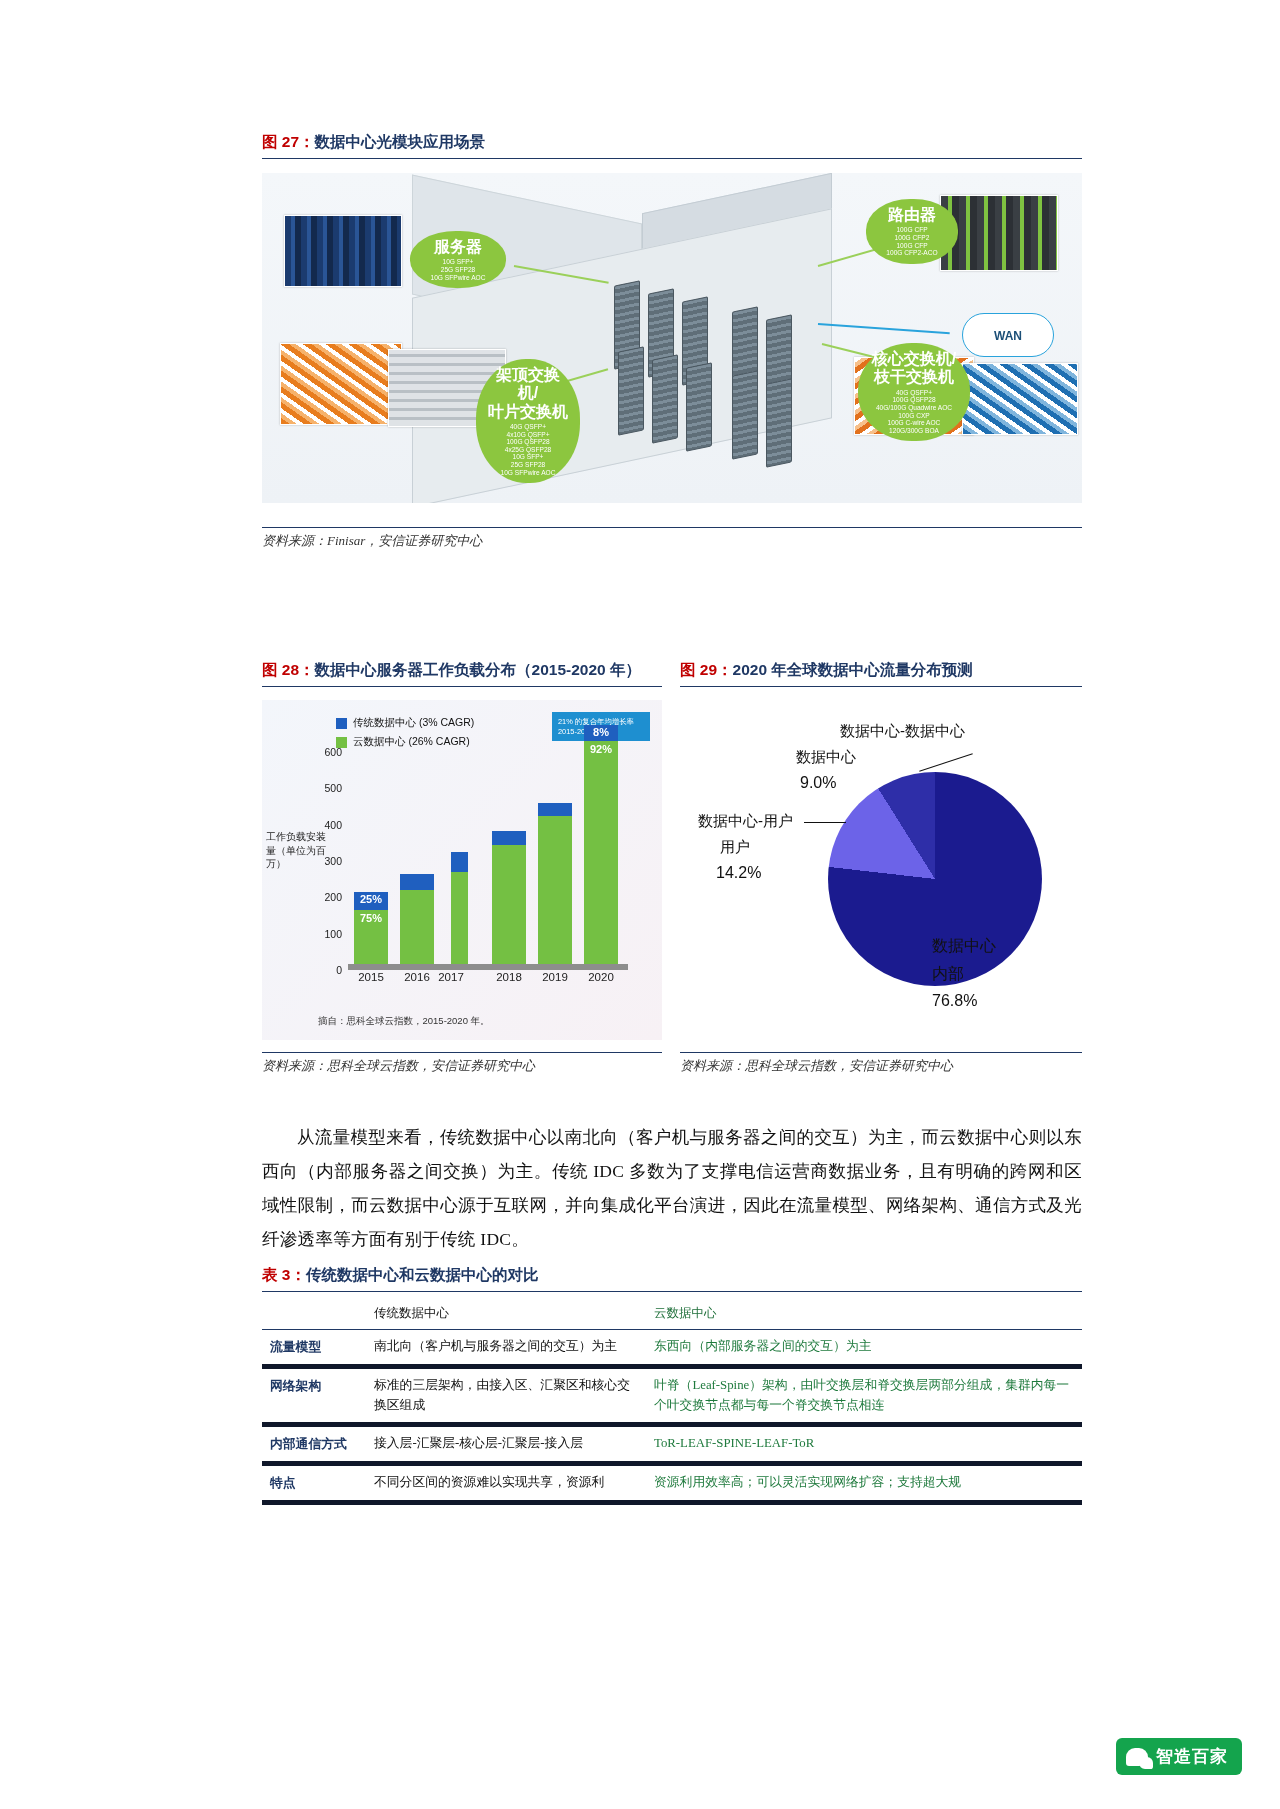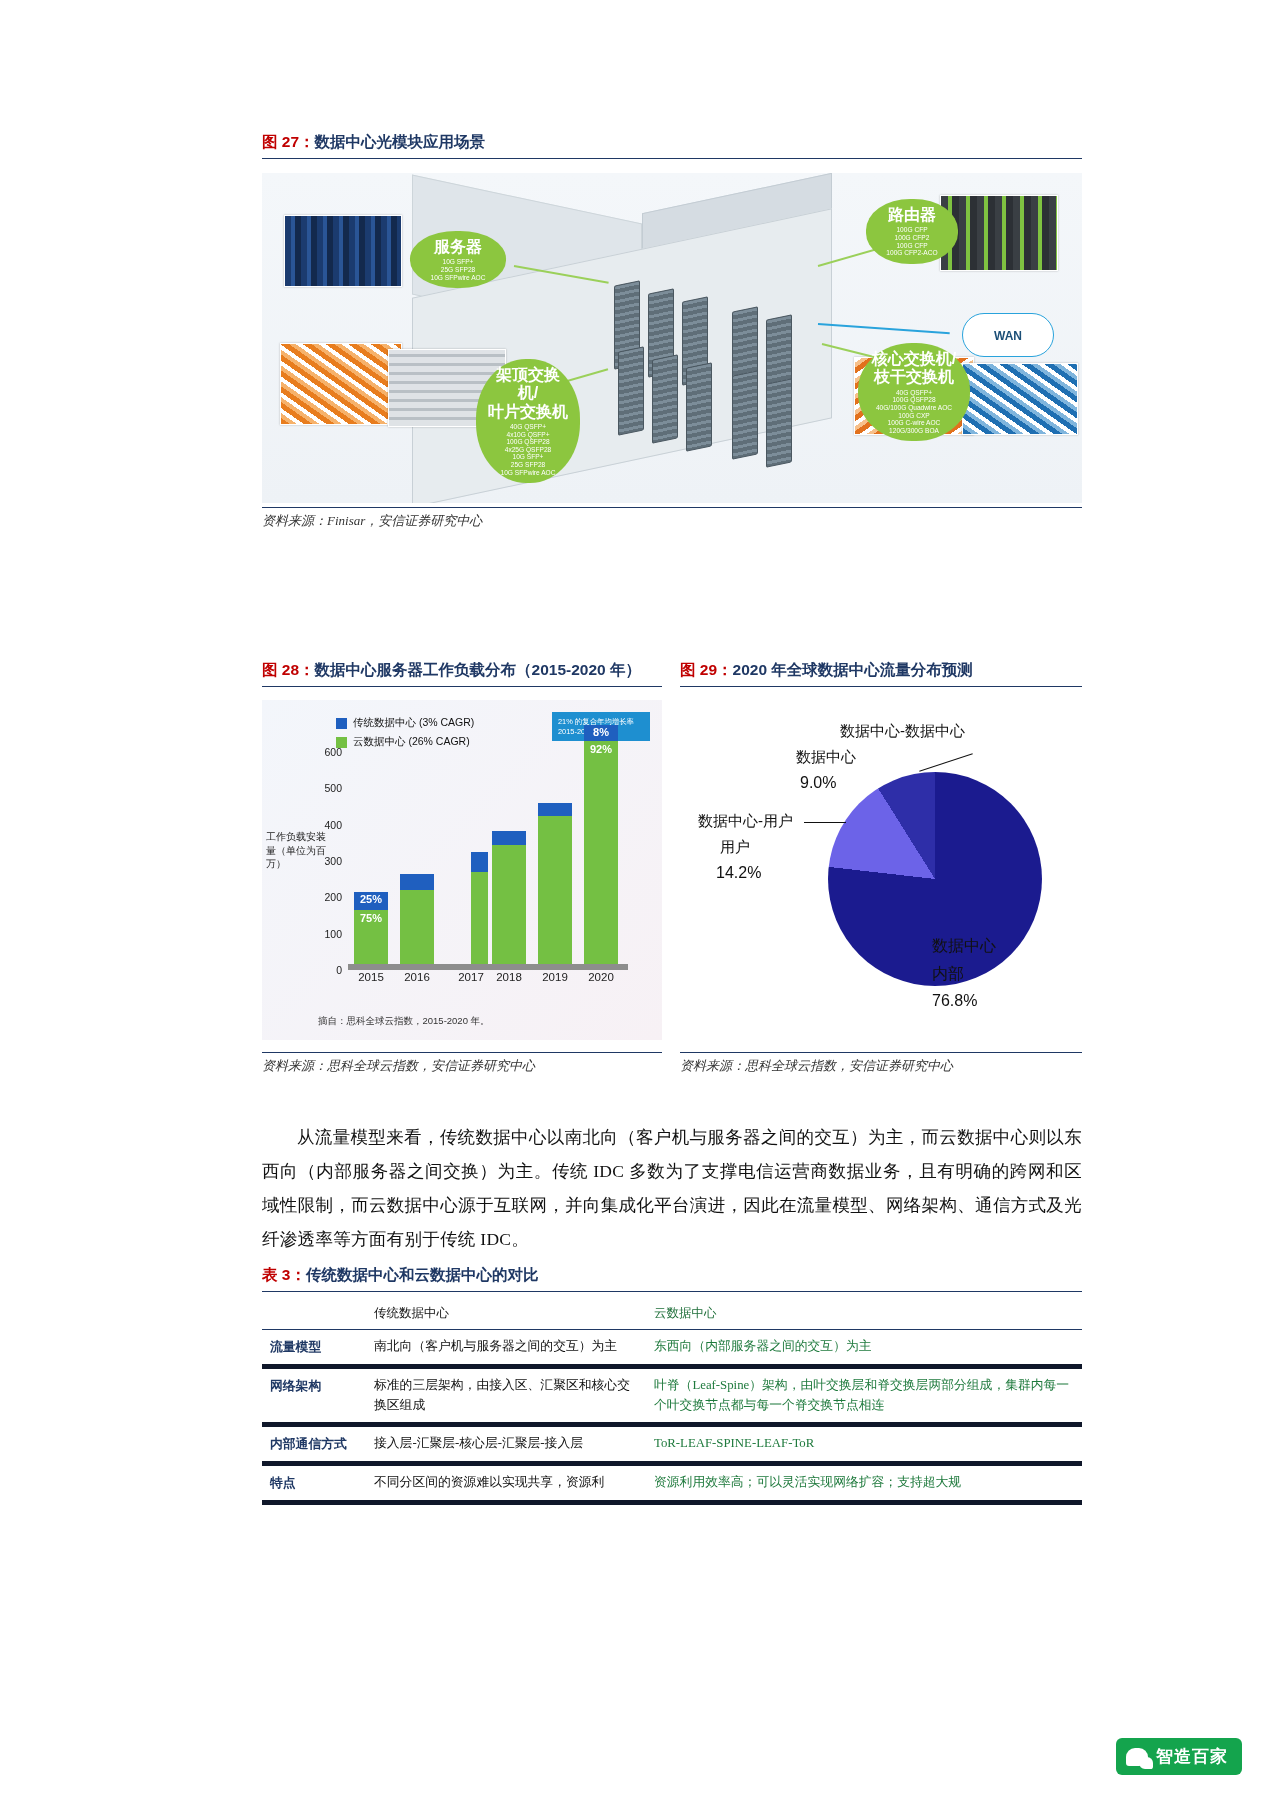--- a/index.html
+++ b/index.html
@@ -248,21 +248,21 @@
 100G QSFP28
 40G/100G Quadwire AOC
 100G CXP
 100G C-wire AOC
 120G/300G BOA</span>
       </div>
 
       <div class="cloud">WAN</div>
     </div>
 
-    <div class="src" style="margin-top:4px;">资料来源：Finisar，安信证券研究中心</div>
+    <div class="src" style="margin-top:24px;">资料来源：Finisar，安信证券研究中心</div>
   </div>
 
 
   <div id="fig28-cap" class="fig-cap">
     <span class="num">图 28：</span><span>数据中心服务器工作负载分布（2015-2020 年）</span>
   </div>
   <div id="fig29-cap" class="fig-cap">
     <span class="num">图 29：</span><span>2020 年全球数据中心流量分布预测</span>
   </div>
 
@@ -304,21 +304,21 @@
         </div>
         <div class="xlab" style="left:-4px;">2015</div>
       </div>
 
       <div class="bar-col" style="left:52px;">
         <div class="bar-trad" style="height:16px;"></div>
         <div class="bar-cloud" style="height:74px;"></div>
         <div class="xlab" style="left:-4px;">2016</div>
       </div>
 
-      <div class="bar-col" style="left:106px;padding-left:17px;">
+      <div class="bar-col" style="left:86px;padding-left:17px;">
         <div class="bar-trad" style="height:20px;"></div>
         <div class="bar-cloud" style="height:92px;"></div>
         <div class="xlab" style="left:-4px;">2017</div>
       </div>
 
       <div class="bar-col" style="left:144px;">
         <div class="bar-trad" style="height:14px;"></div>
         <div class="bar-cloud" style="height:119px;"></div>
         <div class="xlab" style="left:-4px;">2018</div>
       </div>

